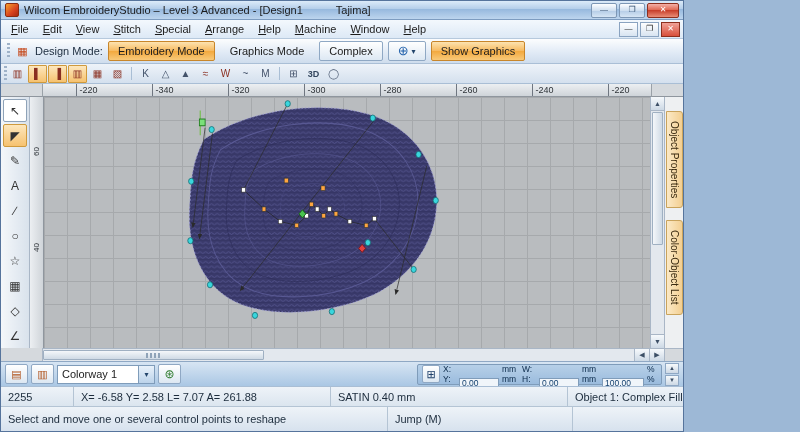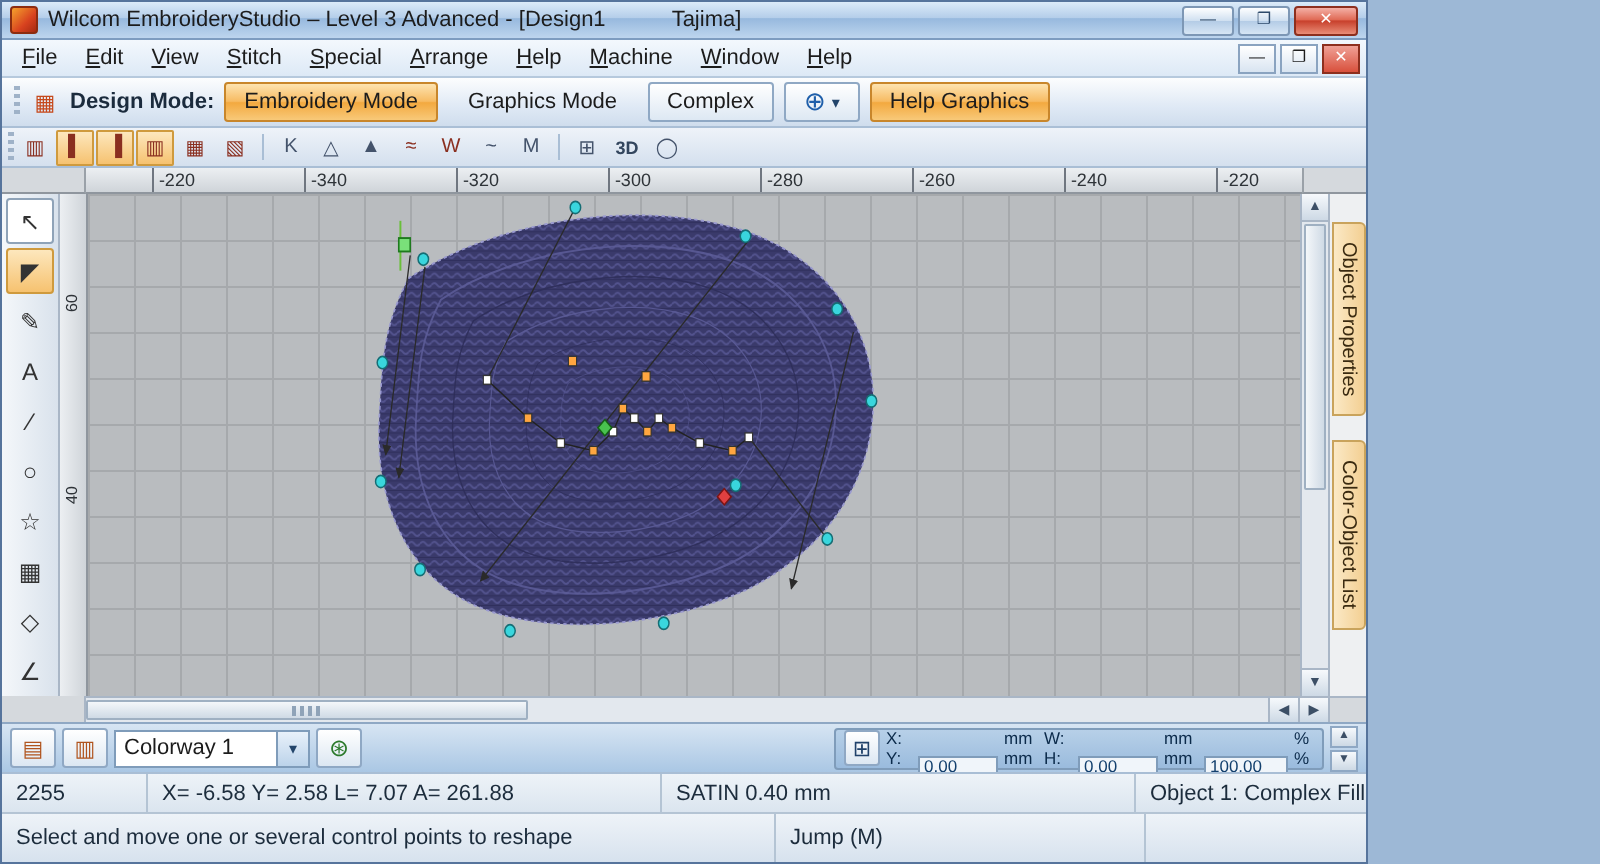--- a/index.html
+++ b/index.html
@@ -25,21 +25,21 @@
   .mdi-controls{margin-left:auto;display:flex;gap:2px;}
   .mdi-btn{width:17px;height:13px;border:1px solid #8aa3c0;font-size:8px;line-height:11px;text-align:center;
     background:linear-gradient(#fff,#d8e4f1);}
   .mdi-btn.close{background:linear-gradient(#f0a196,#d8503c);color:#fff;border-color:#8d2f1e;}
   
   .mode-toolbar{height:24px;flex:0 0 24px;display:flex;align-items:center;gap:5px;padding:0 6px;
     background:linear-gradient(#fcfdfe,#dfe9f5 60%,#cfdded);border-bottom:1px solid #aabfd6;}
   .grip{width:3px;height:16px;background:repeating-linear-gradient(#9fb2c8 0 2px,transparent 2px 4px);}
   .mode-icon{width:15px;height:15px;display:flex;align-items:center;justify-content:center;
     color:#c6491c;font-size:11px;}
-  .mode-label{font-weight:bold;color:#1b2b3d;}
+  .mode-label{font-weight:normal;color:#1b2b3d;}
   .btn{height:18px;padding:0 9px;display:inline-flex;align-items:center;gap:3px;border:1px solid transparent;
     border-radius:2px;white-space:nowrap;cursor:default;}
   .btn.raised{border-color:#8fa8c4;background:linear-gradient(#ffffff,#dde8f3);}
   .btn.orange{border-color:#c8862b;background:linear-gradient(#fde3b0,#f7bb62 48%,#f3a93f 52%,#f8c979);}
   .globe-glyph{color:#1f5faa;font-size:13px;line-height:12px;}
   .drop-arrow{font-size:8px;color:#23456b;}
   
   .icon-toolbar{height:19px;flex:0 0 19px;display:flex;align-items:center;gap:1px;padding:0 3px;
     background:linear-gradient(#eef3f9,#d4e0ee);border-bottom:1px solid #a9bed5;}
   .ico{width:17px;height:16px;display:flex;align-items:center;justify-content:center;font-size:10px;
@@ -170,21 +170,21 @@
     <span class="grip"></span>
     <span class="mode-icon">▦</span>
     <span class="mode-label">Design Mode:</span>
     <span class="btn orange">Embroidery Mode</span>
     <span class="btn flat">Graphics Mode</span>
     <span class="btn raised">Complex</span>
     <span class="btn raised">
       <span class="globe-glyph">⊕</span>
       <span class="drop-arrow">▾</span>
     </span>
-    <span class="btn orange">Help Graphics</span>
+    <span class="btn orange">Show Graphics</span>
   </div>
 
   <div class="icon-toolbar">
     <span class="grip"></span>
     <span class="ico">▥</span>
     <span class="ico active">▌</span>
     <span class="ico active">▐</span>
     <span class="ico active">▥</span>
     <span class="ico">▦</span>
     <span class="ico">▧</span>

